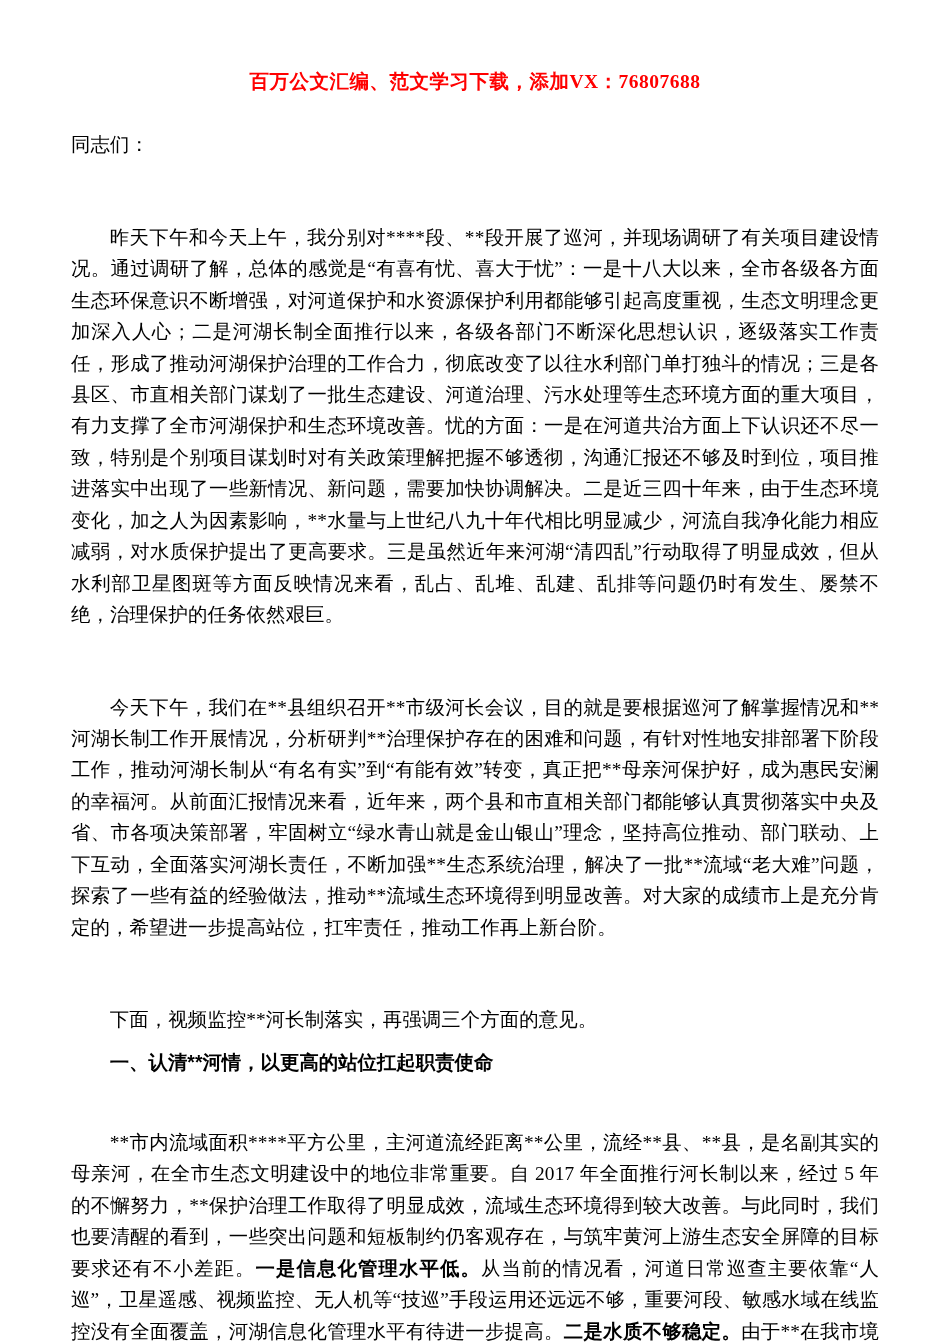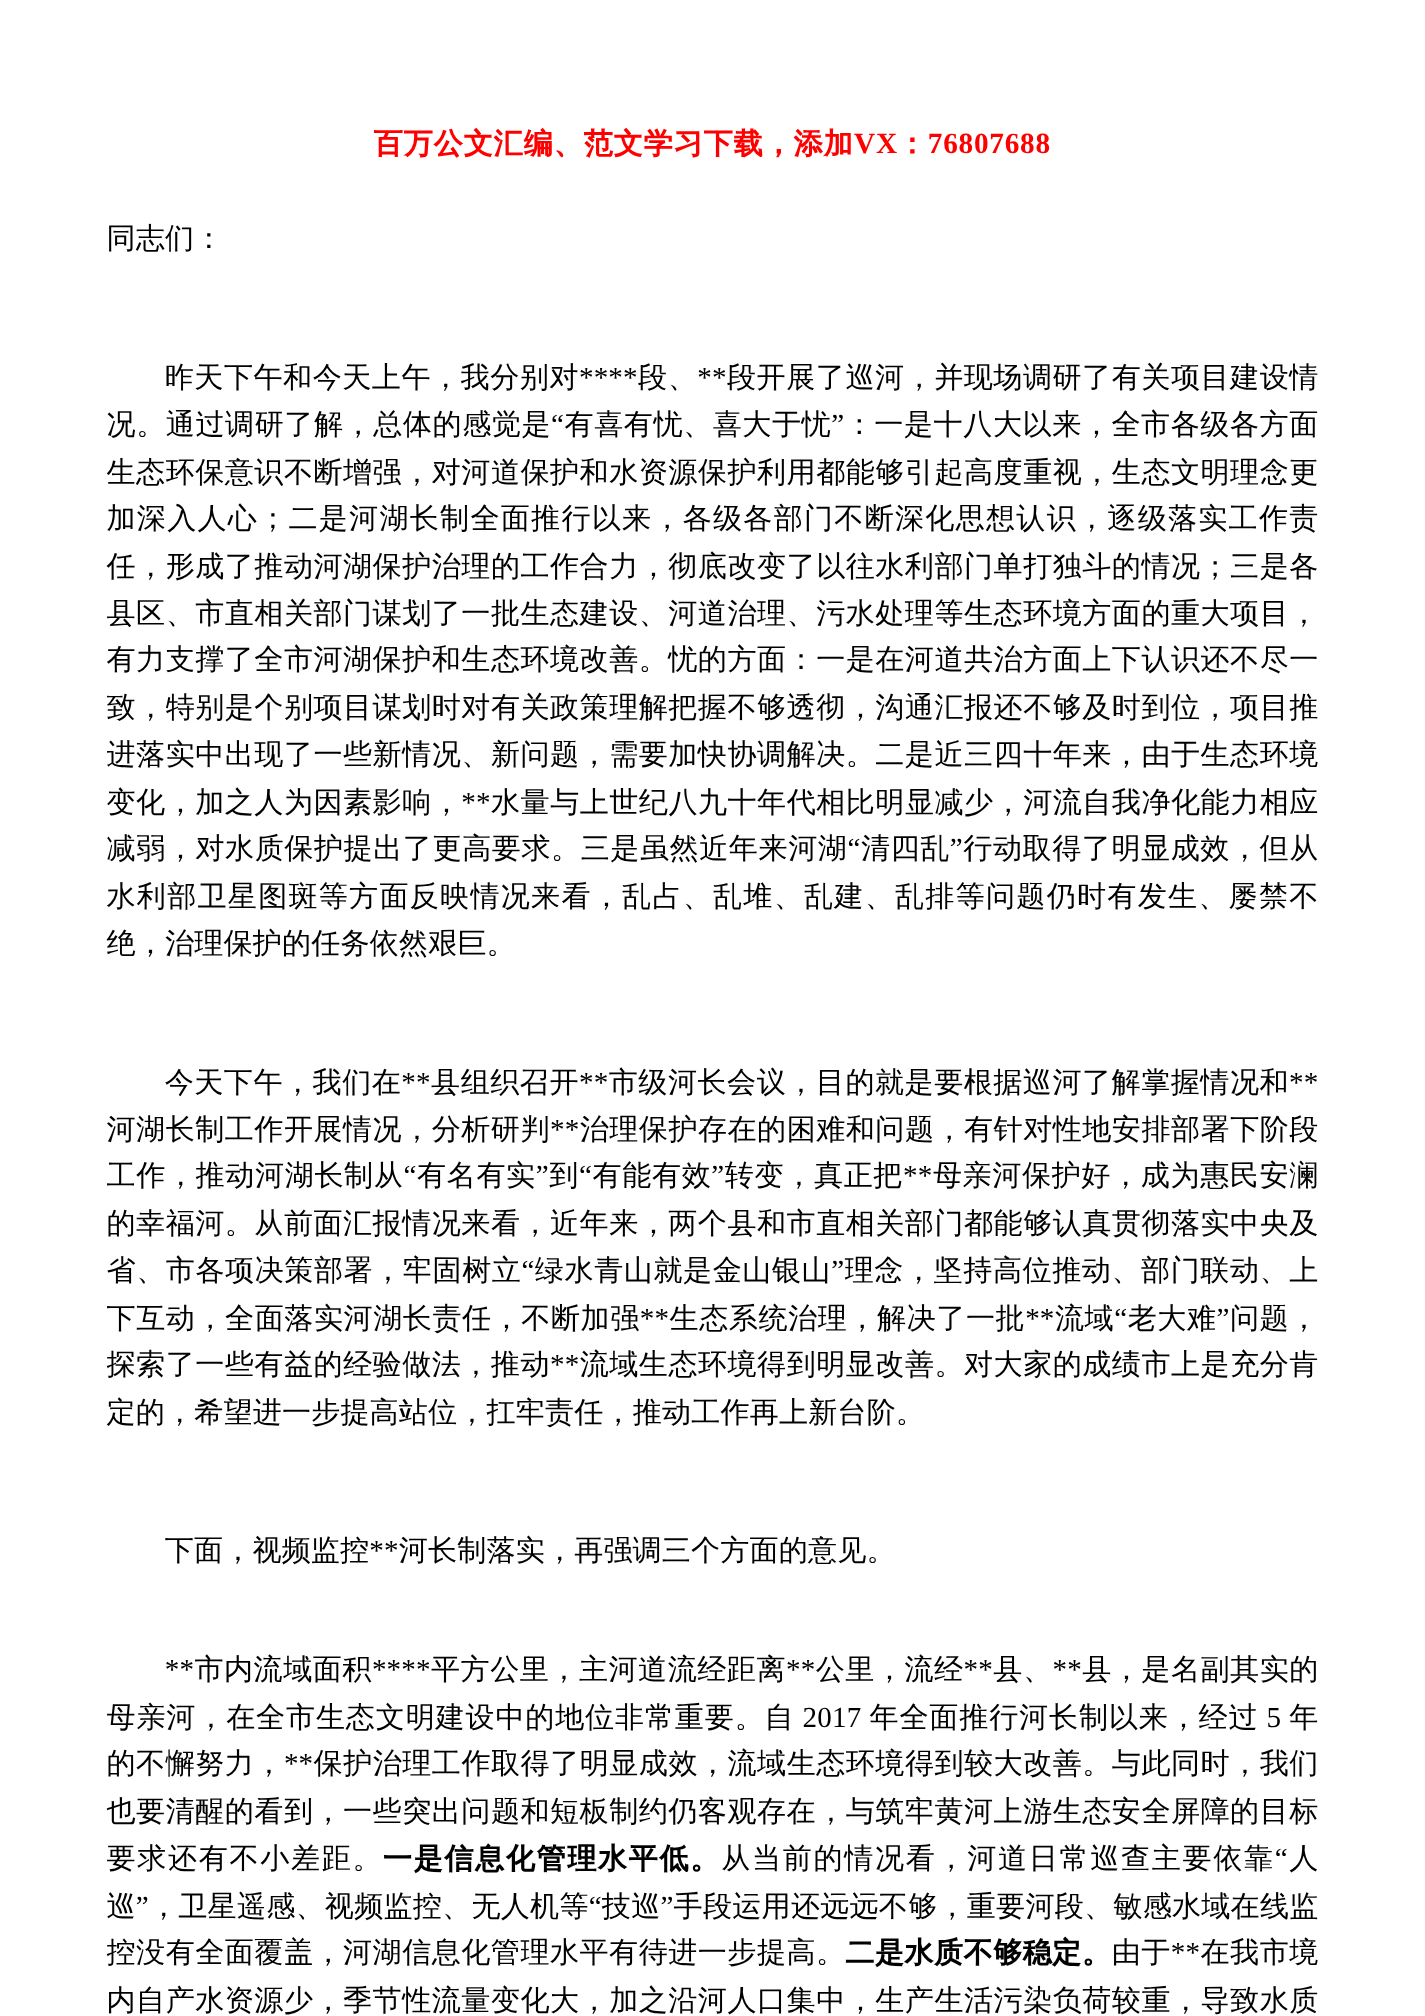--- a/index.html
+++ b/index.html
@@ -13,21 +13,21 @@
     height: 1344px;
     font-family: "Liberation Serif", "DejaVu Serif", serif;
     color: #000000;
     position: relative;
     overflow: hidden;
   }
   .page {
     width: 950px;
     height: 952px;
     box-sizing: border-box;
-    padding: 15px;
+    padding: 0;
     position: relative;
     background: #fff;
   }
   .banner {
     text-align: center;
     color: #ff0000;
     font-family: "Liberation Serif", "DejaVu Serif", serif;
     font-weight: bold;
     font-size: 19.5px;
     letter-spacing: 0.5px;
@@ -84,17 +84,18 @@
     <p class="para indent">昨天下午和今天上午，我分别对****段、**段开展了巡河，并现场调研了有关项目建设情况。通过调研了解，总体的感觉是“有喜有忧、喜大于忧”：一是十八大以来，全市各级各方面生态环保意识不断增强，对河道保护和水资源保护利用都能够引起高度重视，生态文明理念更加深入人心；二是河湖长制全面推行以来，各级各部门不断深化思想认识，逐级落实工作责任，形成了推动河湖保护治理的工作合力，彻底改变了以往水利部门单打独斗的情况；三是各县区、市直相关部门谋划了一批生态建设、河道治理、污水处理等生态环境方面的重大项目，有力支撑了全市河湖保护和生态环境改善。忧的方面：一是在河道共治方面上下认识还不尽一致，特别是个别项目谋划时对有关政策理解把握不够透彻，沟通汇报还不够及时到位，项目推进落实中出现了一些新情况、新问题，需要加快协调解决。二是近三四十年来，由于生态环境变化，加之人为因素影响，**水量与上世纪八九十年代相比明显减少，河流自我净化能力相应减弱，对水质保护提出了更高要求。三是虽然近年来河湖“清四乱”行动取得了明显成效，但从水利部卫星图斑等方面反映情况来看，乱占、乱堆、乱建、乱排等问题仍时有发生、屡禁不绝，治理保护的任务依然艰巨。</p>
 
     <div class="spacer-sm"></div>
 
     <p class="para indent">今天下午，我们在**县组织召开**市级河长会议，目的就是要根据巡河了解掌握情况和**河湖长制工作开展情况，分析研判**治理保护存在的困难和问题，有针对性地安排部署下阶段工作，推动河湖长制从“有名有实”到“有能有效”转变，真正把**母亲河保护好，成为惠民安澜的幸福河。从前面汇报情况来看，近年来，两个县和市直相关部门都能够认真贯彻落实中央及省、市各项决策部署，牢固树立“绿水青山就是金山银山”理念，坚持高位推动、部门联动、上下互动，全面落实河湖长责任，不断加强**生态系统治理，解决了一批**流域“老大难”问题，探索了一些有益的经验做法，推动**流域生态环境得到明显改善。对大家的成绩市上是充分肯定的，希望进一步提高站位，扛牢责任，推动工作再上新台阶。</p>
 
     <div class="spacer-sm"></div>
 
     <p class="para indent">下面，视频监控**河长制落实，再强调三个方面的意见。</p>
 
+    <p class="heading">一、认清**河情，以更高的站位扛起职责使命</p>
 
     <p class="para indent" id="section-body-1"><span>**市内流域面积****平方公里，主河道流经距离**公里，流经**县、**县，是名副其实的母亲河，在全市生态文明建设中的地位非常重要。自 2017 年全面推行河长制以来，经过 5 年的不懈努力，**保护治理工作取得了明显成效，流域生态环境得到较大改善。与此同时，我们也要清醒的看到，一些突出问题和短板制约仍客观存在，与筑牢黄河上游生态安全屏障的目标要求还有不小差距。</span><span class="b">一是信息化管理水平低。</span><span>从当前的情况看，河道日常巡查主要依靠“人巡”，卫星遥感、视频监控、无人机等“技巡”手段运用还远远不够，重要河段、敏感水域在线监控没有全面覆盖，河湖信息化管理水平有待进一步提高。</span><span class="b">二是水质不够稳定。</span><span>由于**在我市境内自产水资源少，季节性流量变化大，加之沿河人口集中，生产生活污染负荷较重，导致水质不能稳定达标。根据省上监测数据显示，今年 2 至 3 月份**县**省控土店子断面水质连续未达到三类（Ⅲ类）标准（2 月份Ⅴ类、3 月份劣Ⅴ类）。</span><span class="b">三是安全隐患突出。</span><span>部分河段防洪工程体系不完善，设防标准低，加之“四乱”问题不同程度存在，严重影响了河势稳</span></p>
 
   </div>
 </div>
 
 </body></html>

